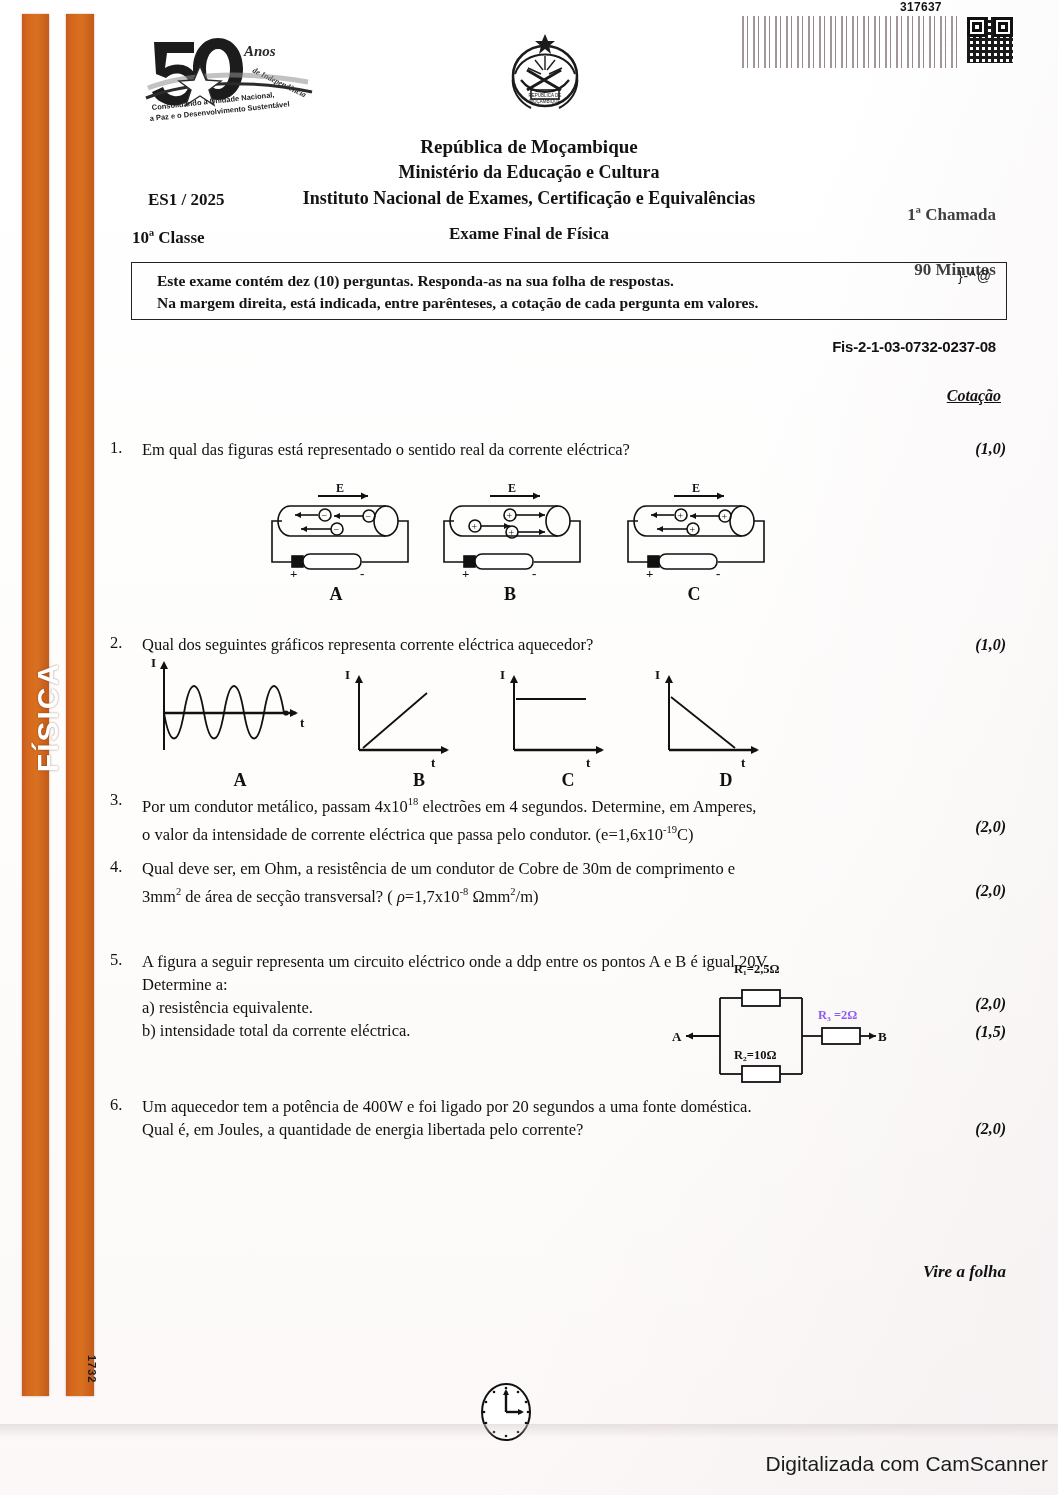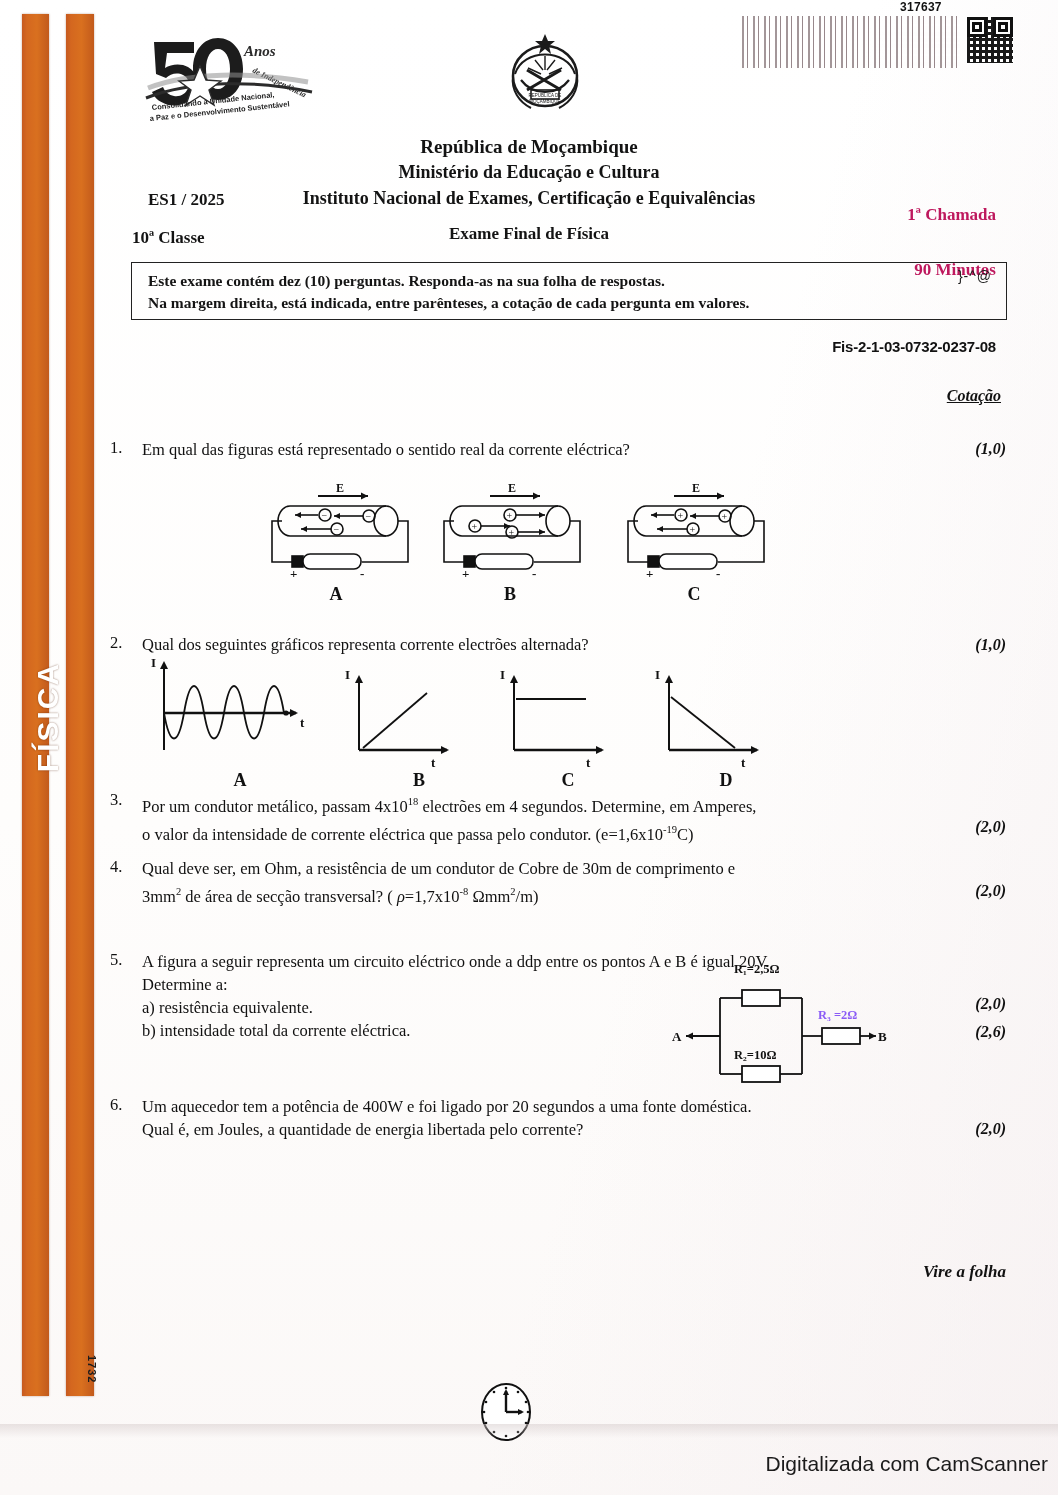--- a/index.html
+++ b/index.html
@@ -147,33 +147,33 @@
   }
   #hdr-code  { top: 190px; margin-left: 16px; }
   #hdr-class { top: 228px; }
 
   .hdr-right {
     position: absolute;
     right: 62px;
     text-align: right;
     font-weight: bold;
     font-size: 17px;
-    color: #be185d;
+    color: #404040;
   }
   #hdr-chamada { top: 205px; }
   #hdr-minutes { top: 228px; margin-top: 32px; }
 
   
   #instr-box {
     position: absolute;
     left: 131px; top: 262px;
     width: 876px; height: 58px;
     border: 1.6px solid #222;
     box-sizing: border-box;
-    padding: 7px 14px 0 16px;
+    padding: 7px 14px 0 25px;
   }
   .instr-line {
     font-weight: bold;
     font-size: 15.5px;
     color: #141414;
     line-height: 22px;
     white-space: nowrap;
   }
   #instr-mark {
     position: absolute;
@@ -437,21 +437,21 @@
     </svg>
     <div style="position:relative; height:22px">
       <div class="fig-letter" style="position:absolute; left:48px;  top:0; width:40px">A</div>
       <div class="fig-letter" style="position:absolute; left:222px; top:0; width:40px">B</div>
       <div class="fig-letter" style="position:absolute; left:406px; top:0; width:40px">C</div>
     </div>
   </div>
 
   <div class="q" style="top:633px">
     <span class="q-num">2.</span>
-    <div class="q-text">Qual dos seguintes gráficos representa corrente electrões alternada?</div>
+    <div class="q-text">Qual dos seguintes gráficos representa corrente eléctrica aquecedor?</div>
   </div>
   <div class="mark" style="top:636px">(1,0)</div>
 
   <div class="figrow" style="left:146px; top:655px">
     <svg width="740" height="105" viewBox="0 0 740 105">
       <g stroke="#111" fill="none" stroke-width="2">
 
         <g>
           <line x1="18" y1="95" x2="18" y2="8"></line>
             <path d="M18 6 l-4 8 8 0 z" fill="#111" stroke="none"></path>
@@ -523,21 +523,21 @@
   <div class="q" style="top:950px">
     <span class="q-num">5.</span>
     <div class="q-text">
       <span>A figura a seguir representa um circuito eléctrico onde a ddp entre os pontos A e B é igual 20V.</span><br>
       <span>Determine a:</span><br>
       <span>a) resistência equivalente.</span><br>
       <span>b) intensidade total da corrente eléctrica.</span>
     </div>
   </div>
   <div class="mark" style="top:995px">(2,0)</div>
-  <div class="mark" style="top:1023px">(2,6)</div>
+  <div class="mark" style="top:1023px">(1,5)</div>
 
   <div class="figrow" style="left:672px; top:978px">
     <svg width="220" height="105" viewBox="0 0 220 105">
       <g stroke="#111" fill="none" stroke-width="1.8" font-family="'Liberation Serif',serif">
 
         <line x1="14" y1="58" x2="48" y2="58"></line>
         <path d="M14 58 l7 -3.5 0 7 z" fill="#111" stroke="none"></path>
         <text x="0" y="63" font-size="13" font-weight="bold" fill="#111" stroke="none">A</text>
 
         <line x1="48" y1="20" x2="48" y2="96"></line>

